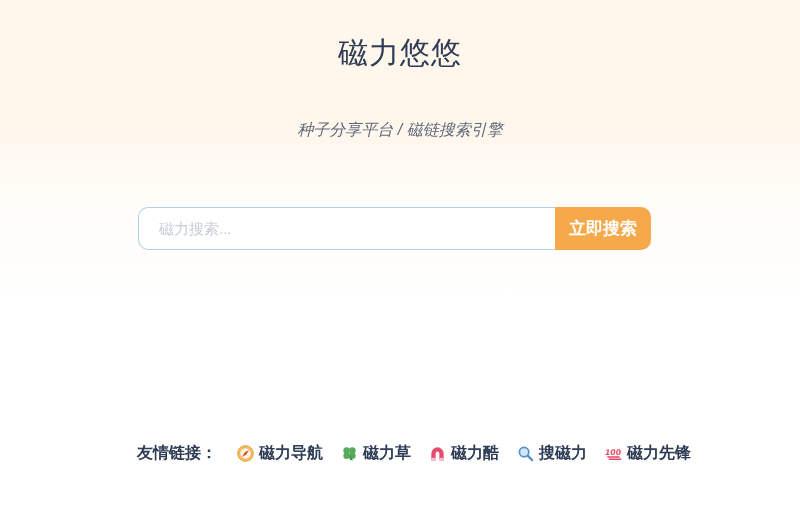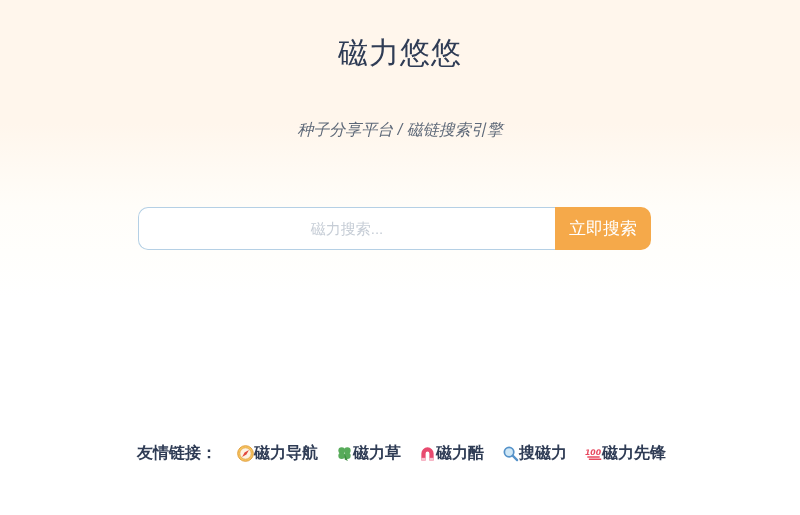--- a/index.html
+++ b/index.html
@@ -47,50 +47,50 @@
     height: 100%;
     border: 1px solid #b5d0e5;
     border-radius: 10px 0 0 10px;
     border-right: none;
     background: #ffffff;
     padding: 0 20px;
     font-size: 15px;
     color: #333;
     outline: none;
     font-family: inherit;
-    text-align: center;
   }
   .search-input::placeholder { color: #c6cdd6; }
   .search-button {
     width: 96px;
     height: 100%;
     border: none;
     background: #f5a94a;
     color: #ffffff;
     font-size: 17px;
-    font-weight: normal;
+    font-weight: bold;
     border-radius: 0 10px 10px 0;
     cursor: pointer;
     font-family: inherit;
   }
 
   .friend-links {
     position: absolute;
     top: 443px; left: 137px;
     display: flex;
     align-items: center;
     font-size: 16px;
     font-weight: bold;
     color: #2f3c55;
     white-space: nowrap;
   }
   .fl-label { margin-right: 20px; }
   .flink {
     display: inline-flex;
     align-items: center;
+    gap: 5px;
     margin-right: 18px;
     color: #2f3c55;
     text-decoration: none;
     cursor: pointer;
   }
   .flink:last-child { margin-right: 0; }
   .flink .icon {
     width: 17px; height: 17px;
     display: inline-flex;
     align-items: flex-end;

